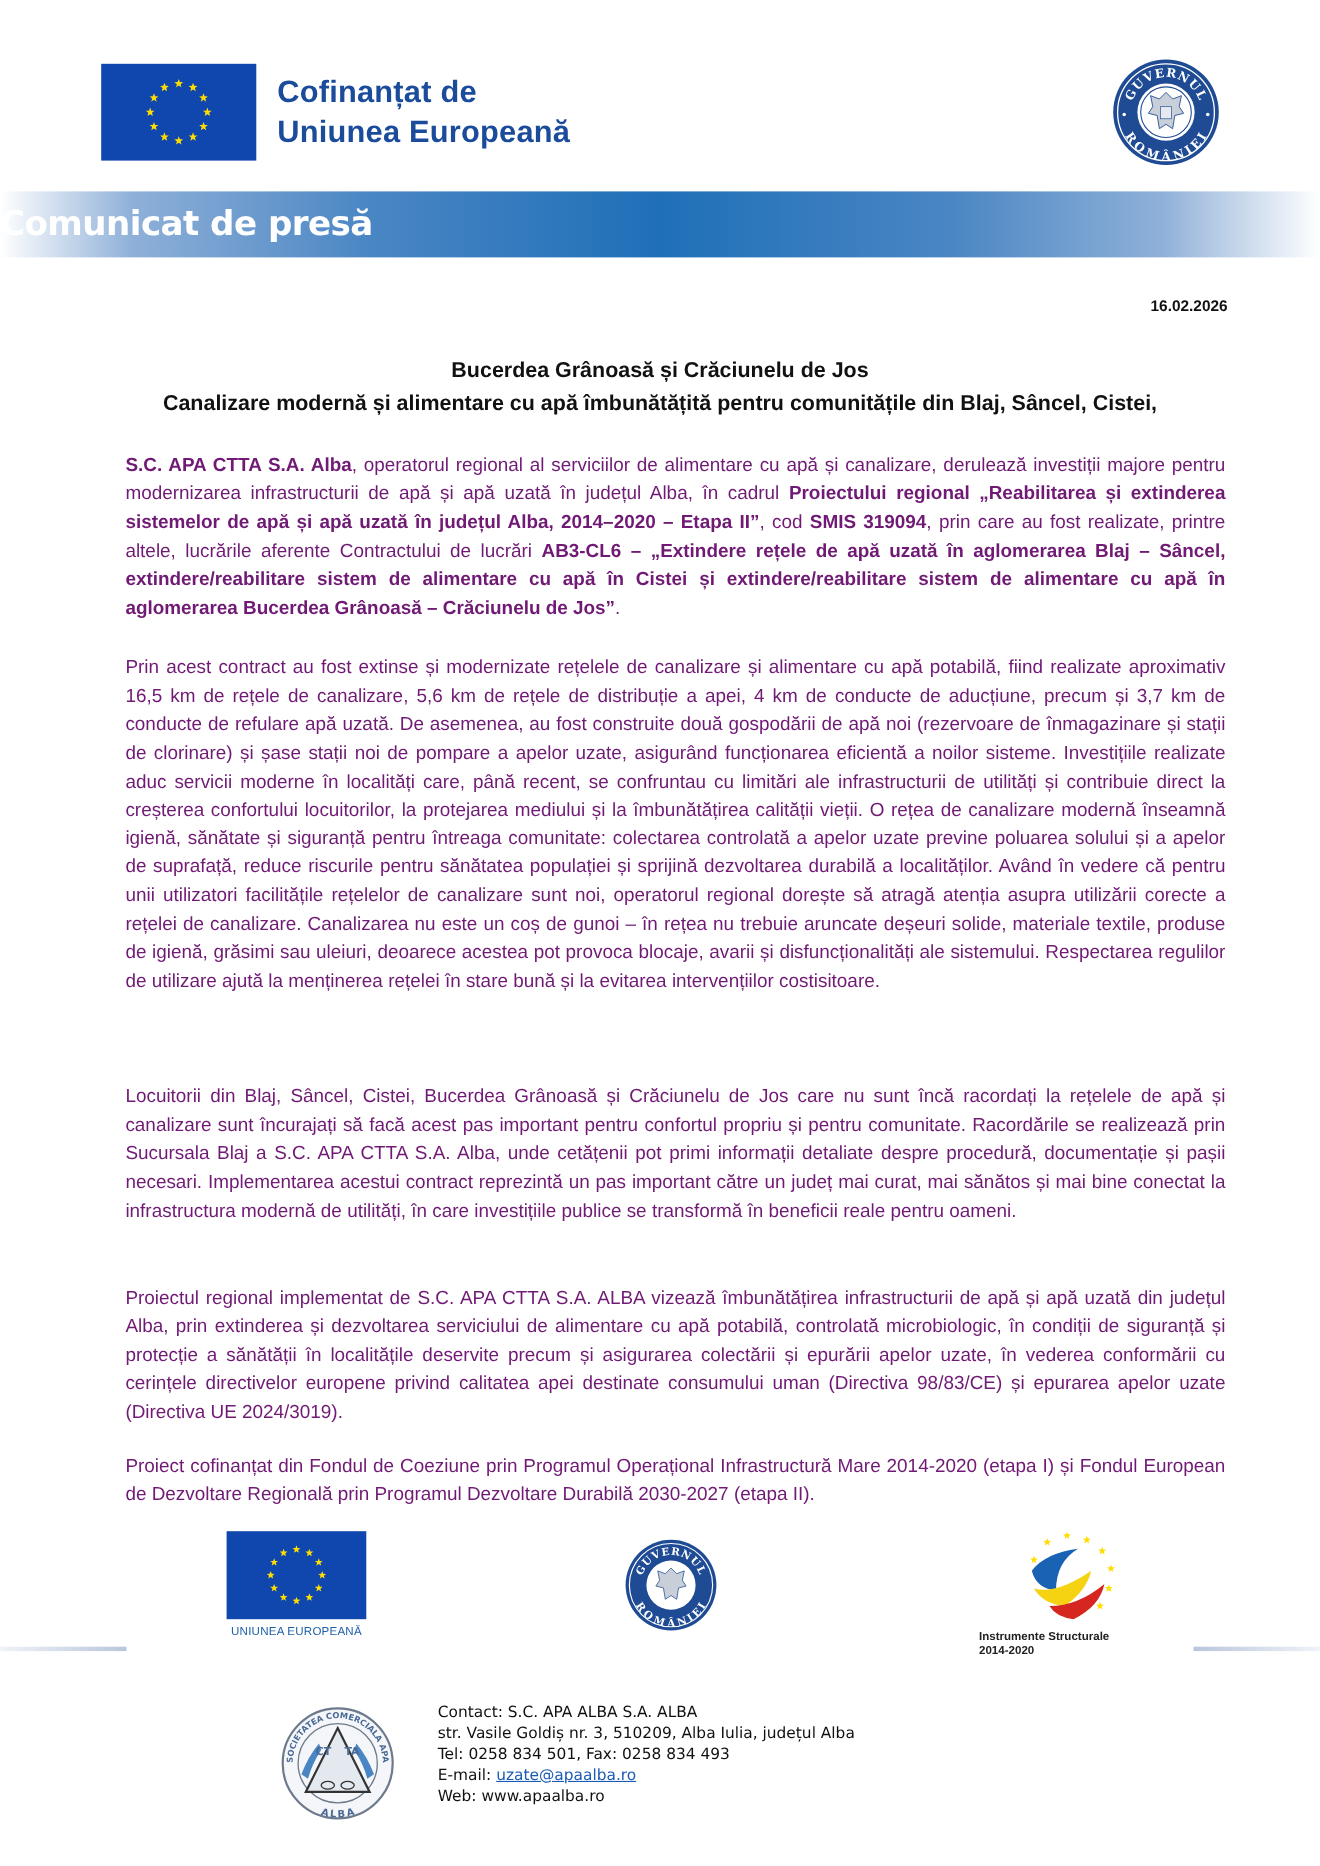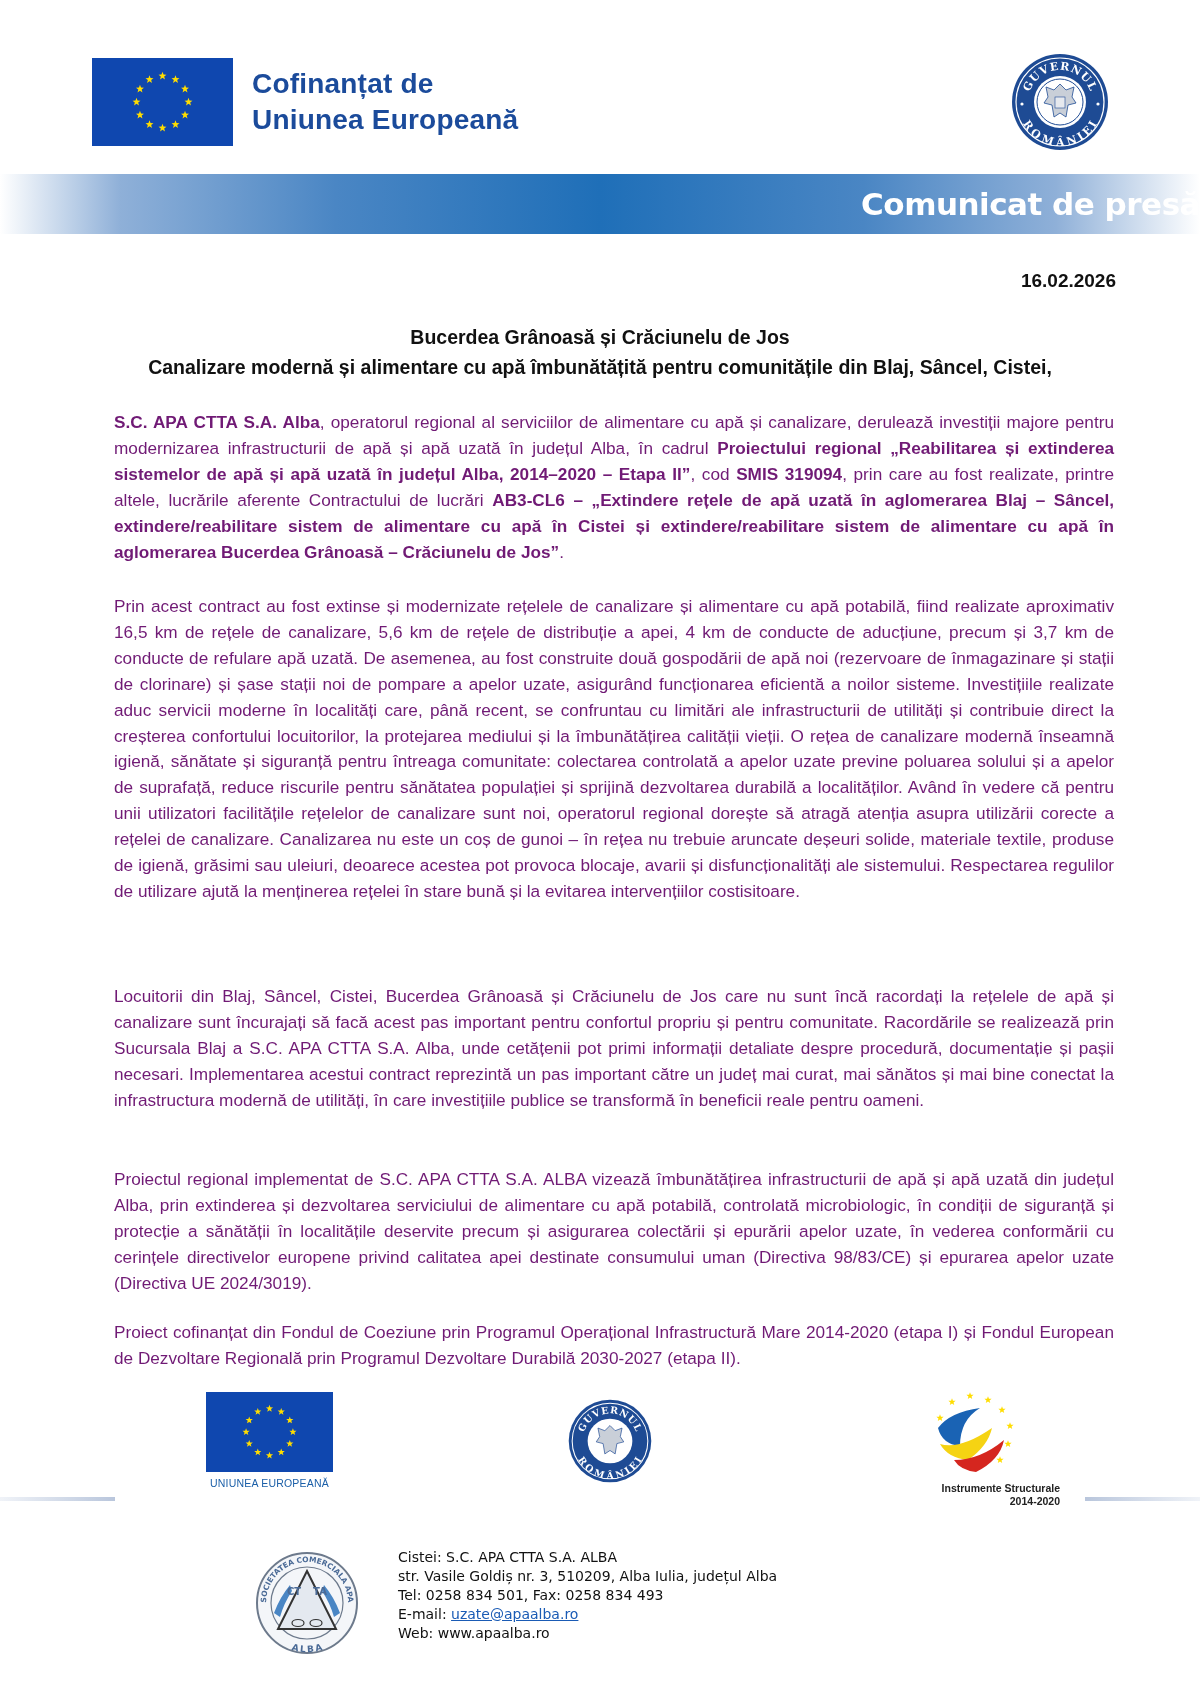--- a/index.html
+++ b/index.html
@@ -11,24 +11,24 @@
   .eu-flag { left: 92px; top: 58px; width: 141px; height: 88px; background: #0f47af; }
   .eu-flag svg { width: 100%; height: 100%; display: block; }
   .eu-text { left: 252px; top: 66px; color: #1b4b9b; font-weight: bold;
              font-size: 28px; line-height: 36px; letter-spacing: 0.2px; }
   .gov-seal { left: 1010px; top: 52px; width: 100px; height: 100px; }
   .gov-seal svg { width: 100%; height: 100%; display: block; }
 
   
   .banner { left: 0; top: 174px; width: 1200px; height: 60px;
             background: linear-gradient(to right, rgba(255,255,255,1) 0%, #8fb0d8 10%, #4a86c4 28%, #1f6fb8 50%, #4a86c4 72%, #8fb0d8 88%, rgba(255,255,255,1) 100%); }
-  .banner-title { width: 100%; text-align: right; color: #fff; font-weight: bold;
+  .banner-title { width: 100%; text-align: left; color: #fff; font-weight: bold;
                   font-size: 31px; line-height: 60px; font-family: "DejaVu Sans", sans-serif; letter-spacing: -0.5px; }
 
-  .date { right: 84px; top: 270px; font-weight: bold; font-size: 19px; color: #111; }
+  .date { right: 84px; top: 270px; font-weight: bold; font-size: 14px; color: #111; }
 
   .headline { left: 100px; top: 322px; width: 1000px; text-align: center;
               font-weight: bold; font-size: 19.5px; line-height: 30px; color: #111; }
 
   .body { left: 114px; width: 1000px; font-size: 17.2px; line-height: 25.9px; color: #701a75;
           text-align: justify; }
   .body b { font-weight: bold; }
   .p1 { top: 410px; }
   .p2 { top: 594px; }
   .p3 { top: 984px; }
@@ -37,21 +37,21 @@
 
   
   .eu-flag-small { left: 206px; top: 1392px; width: 127px; height: 80px; background: #0f47af; }
   .eu-flag-small svg { width: 100%; height: 100%; display: block; }
   .eu-small-label { left: 206px; top: 1477px; width: 127px; text-align: center; font-size: 10.5px;
                     color: #1b5fa8; letter-spacing: 0.2px; }
   .gov-seal-small { left: 567px; top: 1398px; width: 86px; height: 86px; }
   .gov-seal-small svg { width: 100%; height: 100%; display: block; }
   .is-logo { left: 920px; top: 1388px; width: 110px; height: 90px; }
   .is-logo svg { width: 100%; height: 100%; display: block; }
-  .is-label { left: 890px; top: 1482px; width: 170px; text-align: right; font-size: 10.5px;
+  .is-label { left: 890px; top: 1482px; width: 170px; text-align: left; font-size: 10.5px;
               font-weight: bold; line-height: 13px; color: #222; }
 
   .rule-left { left: 0; top: 1497px; width: 115px; height: 4px;
                background: linear-gradient(to right, rgba(180,195,220,0.2), #b9c6dc); }
   .rule-right { left: 1085px; top: 1497px; width: 115px; height: 4px;
                 background: linear-gradient(to right, #b9c6dc, rgba(180,195,220,0.2)); }
 
   .ctta-logo { left: 252px; top: 1545px; width: 110px; height: 115px; }
   .ctta-logo svg { width: 100%; height: 100%; display: block; }
   .contact { left: 398px; top: 1548px; font-family: "DejaVu Sans", sans-serif; font-size: 14px;
@@ -200,18 +200,18 @@
     <text font-size="7.5" font-family="DejaVu Sans, sans-serif" font-weight="bold" fill="#4a6a96">
       <textPath href="#cttaTop" startOffset="50%" text-anchor="middle">SOCIETATEA COMERCIALA APA</textPath>
     </text>
     <text font-size="9" font-family="DejaVu Sans, sans-serif" font-weight="bold" fill="#4a6a96" dy="10">
       <textPath href="#cttaBot" startOffset="50%" text-anchor="middle">ALBA</textPath>
     </text>
   </svg>
 </div>
 
 <div class="abs contact">
-  <div>Cistei: S.C. APA CTTA S.A. ALBA</div>
+  <div>Contact: S.C. APA ALBA S.A. ALBA</div>
   <div>str. Vasile Goldiș nr. 3, 510209, Alba Iulia, județul Alba</div>
   <div>Tel: 0258 834 501, Fax: 0258 834 493</div>
   <div><span>E-mail: </span><a>uzate@apaalba.ro</a></div>
   <div>Web: www.apaalba.ro</div>
 </div>
 
 </body></html>

